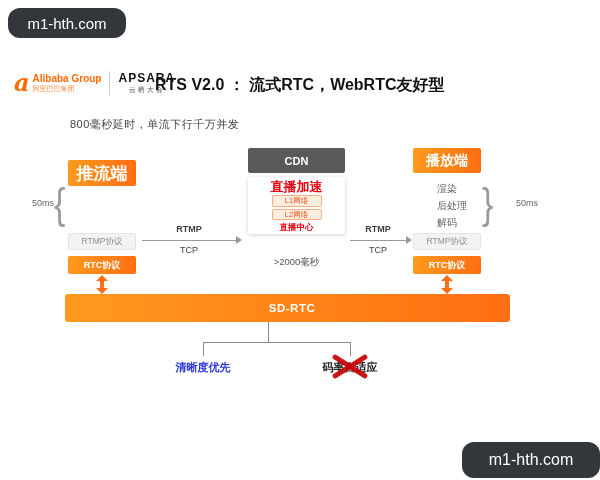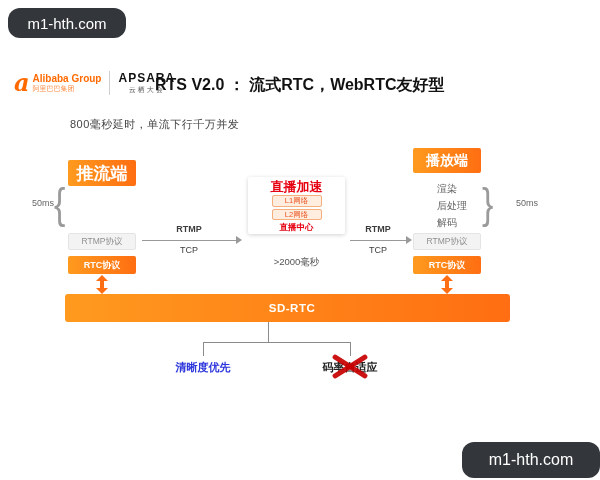--- a/index.html
+++ b/index.html
@@ -112,20 +112,21 @@
   </div>
   <div class="title">RTS V2.0 ： 流式RTC，WebRTC友好型</div>
   <div class="subtitle">800毫秒延时，单流下行千万并发</div>
 
   <div class="obox box-push">推流端</div>
   <div class="brace brace-left">{</div>
   <div class="lat lat-left">50ms</div>
   <div class="gbox rtmp-left">RTMP协议</div>
   <div class="obox rtc-left">RTC协议</div>
 
+  <div class="box-cdn">CDN</div>
   <div class="cdn-card">
     <div class="cdn-accel">直播加速</div>
     <div class="chip">L1网络</div>
     <div class="chip">L2网络</div>
     <div class="cdn-center">直播中心</div>
   </div>
   <div class="cdn-lat">&gt;2000毫秒</div>
 
   <div class="obox box-play">播放端</div>
   <div class="brace brace-right">}</div>

